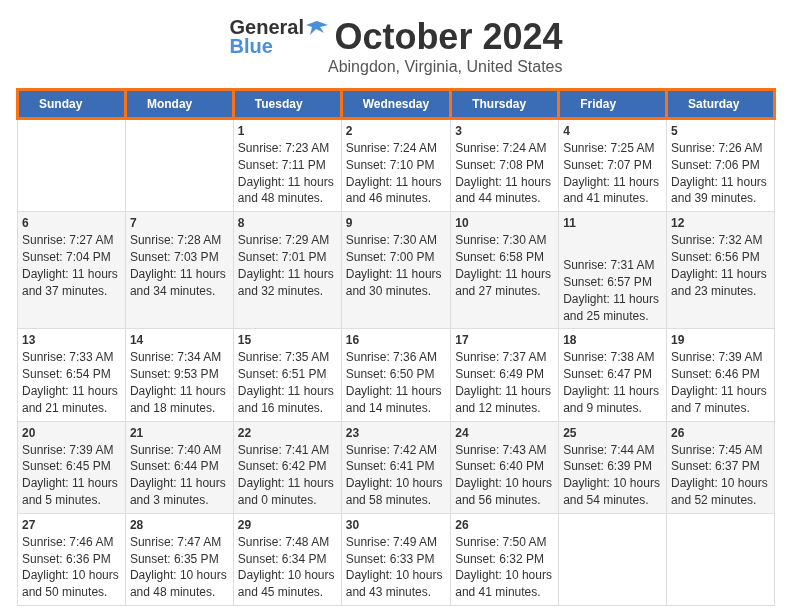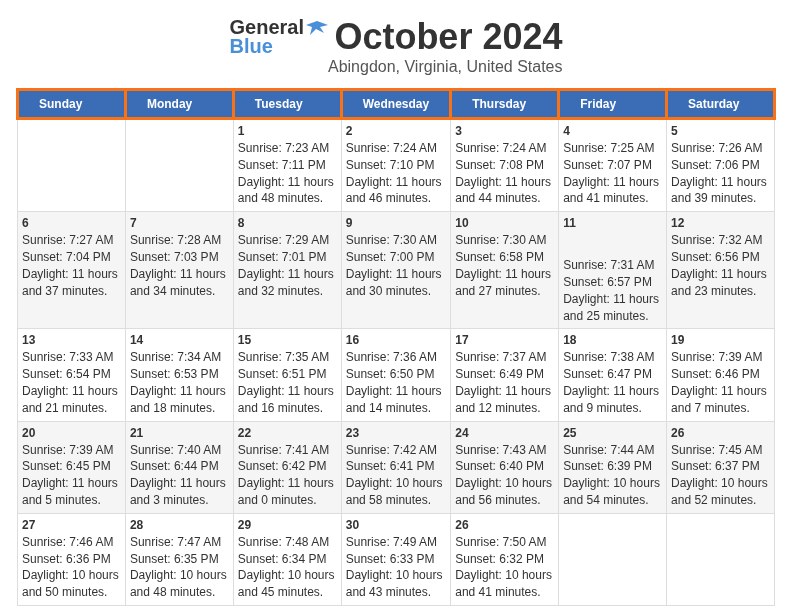--- a/index.html
+++ b/index.html
@@ -193,21 +193,21 @@
       <tr>
         <td>
           <span class="day-number">13</span>
           <div class="day-info" style="white-space: pre-line;">Sunrise: 7:33 AM
 Sunset: 6:54 PM
 Daylight: 11 hours and 21 minutes.</div>
         </td>
         <td>
           <span class="day-number">14</span>
           <div class="day-info" style="white-space: pre-line;">Sunrise: 7:34 AM
-Sunset: 6:53 PM
+Sunset: 9:53 PM
 Daylight: 11 hours and 18 minutes.</div>
         </td>
         <td>
           <span class="day-number">15</span>
           <div class="day-info" style="white-space: pre-line;">Sunrise: 7:35 AM
 Sunset: 6:51 PM
 Daylight: 11 hours and 16 minutes.</div>
         </td>
         <td>
           <span class="day-number">16</span>

